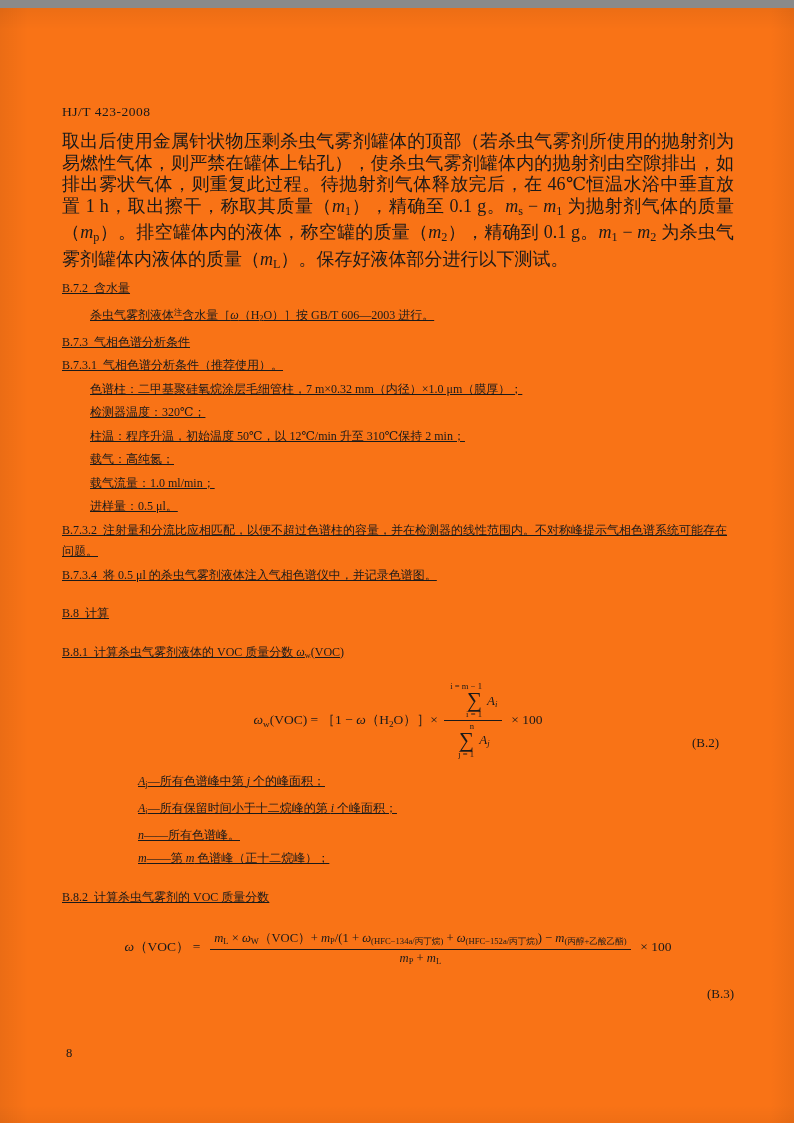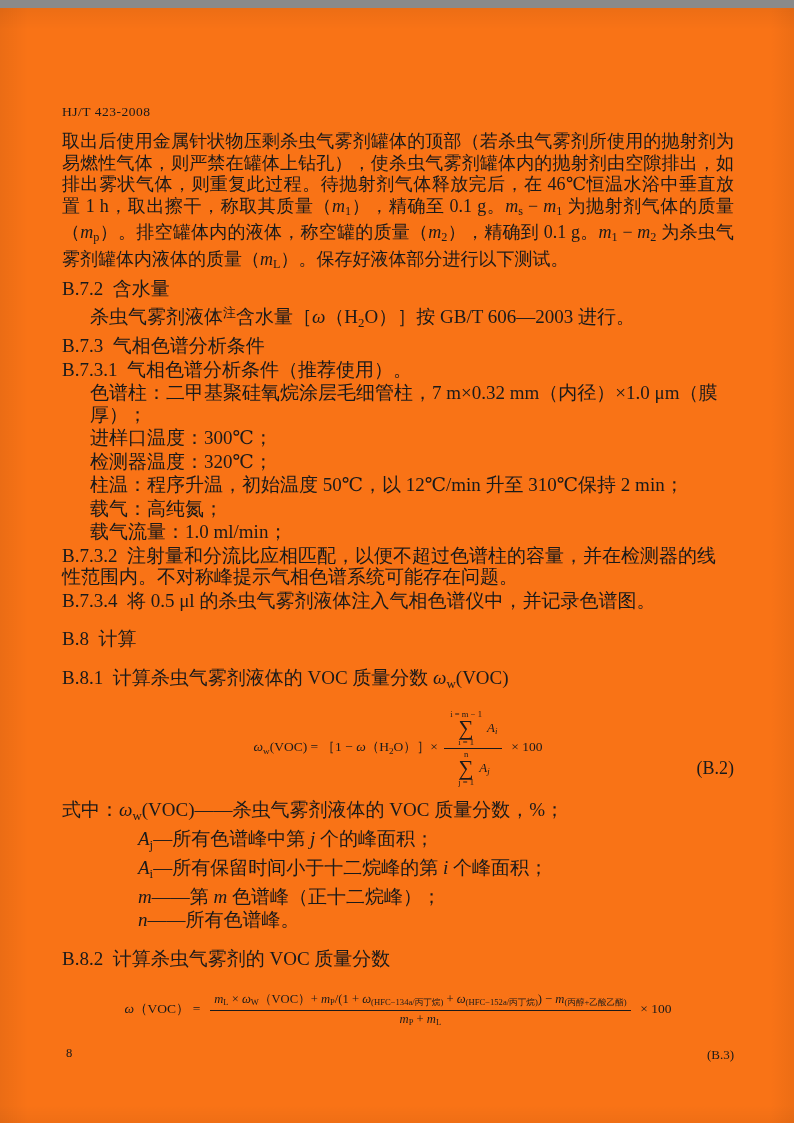--- a/index.html
+++ b/index.html
@@ -44,23 +44,24 @@
     font-size: 18px;
     line-height: 21.5px;
     margin: 0;
     text-align: justify;
     text-justify: inter-ideograph;
   }
   .para {
     margin-bottom: 1px;
   }
   .sec {
-    font-size: 19px;
+    font-size: 12px;
     line-height: 21.5px;
     margin-top: 2px;
+    text-decoration: underline;
   }
   .indent1 { margin-left: 28px; }
   .note {
     font-size: 11.6px;
     margin-left: 56px;
     line-height: 19px;
   }
   .spacer-md { height: 15px; }
   sub {
     font-size: 0.68em;
@@ -79,23 +80,23 @@
     margin-top: 16px;
     margin-bottom: 10px;
     min-height: 46px;
   }
   .formula {
     text-align: center;
     font-size: 13.5px;
   }
   .eqno {
     position: absolute;
-    right: 0;
+    right: 15px;
     bottom: 8px;
-    font-size: 18px;
+    font-size: 13px;
   }
   .eqno2 {
     text-align: right;
     font-size: 13px;
     margin-top: 4px;
   }
   .frac {
     display: inline-block;
     vertical-align: middle;
     text-align: center;
@@ -110,21 +111,21 @@
   }
   .frac .den {
     display: block;
     padding: 1px 4px 0 4px;
     font-size: 12.6px;
     white-space: nowrap;
   }
   .bigsum {
     display: inline-block;
     vertical-align: middle;
-    text-align: center;
+    text-align: right;
     line-height: 1.02;
     margin: 0 2px;
   }
   .bigsum .lim {
     display: block;
     font-size: 8.6px;
     white-space: nowrap;
   }
   .bigsum .sig {
     display: block;
@@ -175,25 +176,25 @@
 
     <div class="sec">
       <span>B.7.3</span>&nbsp;&nbsp;<span>气相色谱分析条件</span>
     </div>
 
     <div class="sec">
       <span>B.7.3.1</span>&nbsp;&nbsp;<span>气相色谱分析条件（推荐使用）。</span>
     </div>
 
     <div class="sec indent1">色谱柱：二甲基聚硅氧烷涂层毛细管柱，7 m×0.32 mm（内径）×1.0 μm（膜厚）；</div>
-    <div class="sec indent1">进样口温度：300℃；</div>
     <div class="sec indent1">检测器温度：320℃；</div>
     <div class="sec indent1">柱温：程序升温，初始温度 50℃，以 12℃/min 升至 310℃保持 2 min；</div>
     <div class="sec indent1">载气：高纯氮；</div>
     <div class="sec indent1">载气流量：1.0 ml/min；</div>
+    <div class="sec indent1">进样量：0.5 μl。</div>
 
     <div class="sec">
       <span>B.7.3.2</span>&nbsp;&nbsp;<span>注射量和分流比应相匹配，以便不超过色谱柱的容量，并在检测器的线性范围内。不对称峰提示气相色谱系统可能存在问题。</span>
     </div>
 
 
     <div class="sec">
       <span>B.7.3.4</span>&nbsp;&nbsp;<span>将 0.5 μl 的杀虫气雾剂液体注入气相色谱仪中，并记录色谱图。</span>
     </div>
 
@@ -231,25 +232,24 @@
               <span class="sumterm"><i>A</i><sub>j</sub></span>
             </span>
           </span>
           &nbsp;× 100
         </span>
       </div>
       <div class="eqno">(B.2)</div>
     </div>
 
     <div class="whereblk">
-      <div class="sec l1">式中：<i>ω</i><sub>w</sub>(VOC)——杀虫气雾剂液体的 VOC 质量分数，%；</div>
       <div class="sec l3"><i>A</i><sub>j</sub>—所有色谱峰中第 <i>j</i> 个的峰面积；</div>
       <div class="sec l3"><i>A</i><sub>i</sub>—所有保留时间小于十二烷峰的第 <i>i</i> 个峰面积；</div>
+      <div class="sec l3"><i>n</i>——所有色谱峰。</div>
       <div class="sec l3"><i>m</i>——第 <i>m</i> 色谱峰（正十二烷峰）；</div>
-      <div class="sec l3"><i>n</i>——所有色谱峰。</div>
     </div>
 
     <div class="spacer-md"></div>
 
     <div class="sec">
       <span>B.8.2</span>&nbsp;&nbsp;<span>计算杀虫气雾剂的 VOC 质量分数</span>
     </div>
 
     <div class="formula-wrap" style="margin-top:22px;">
       <div class="formula">

